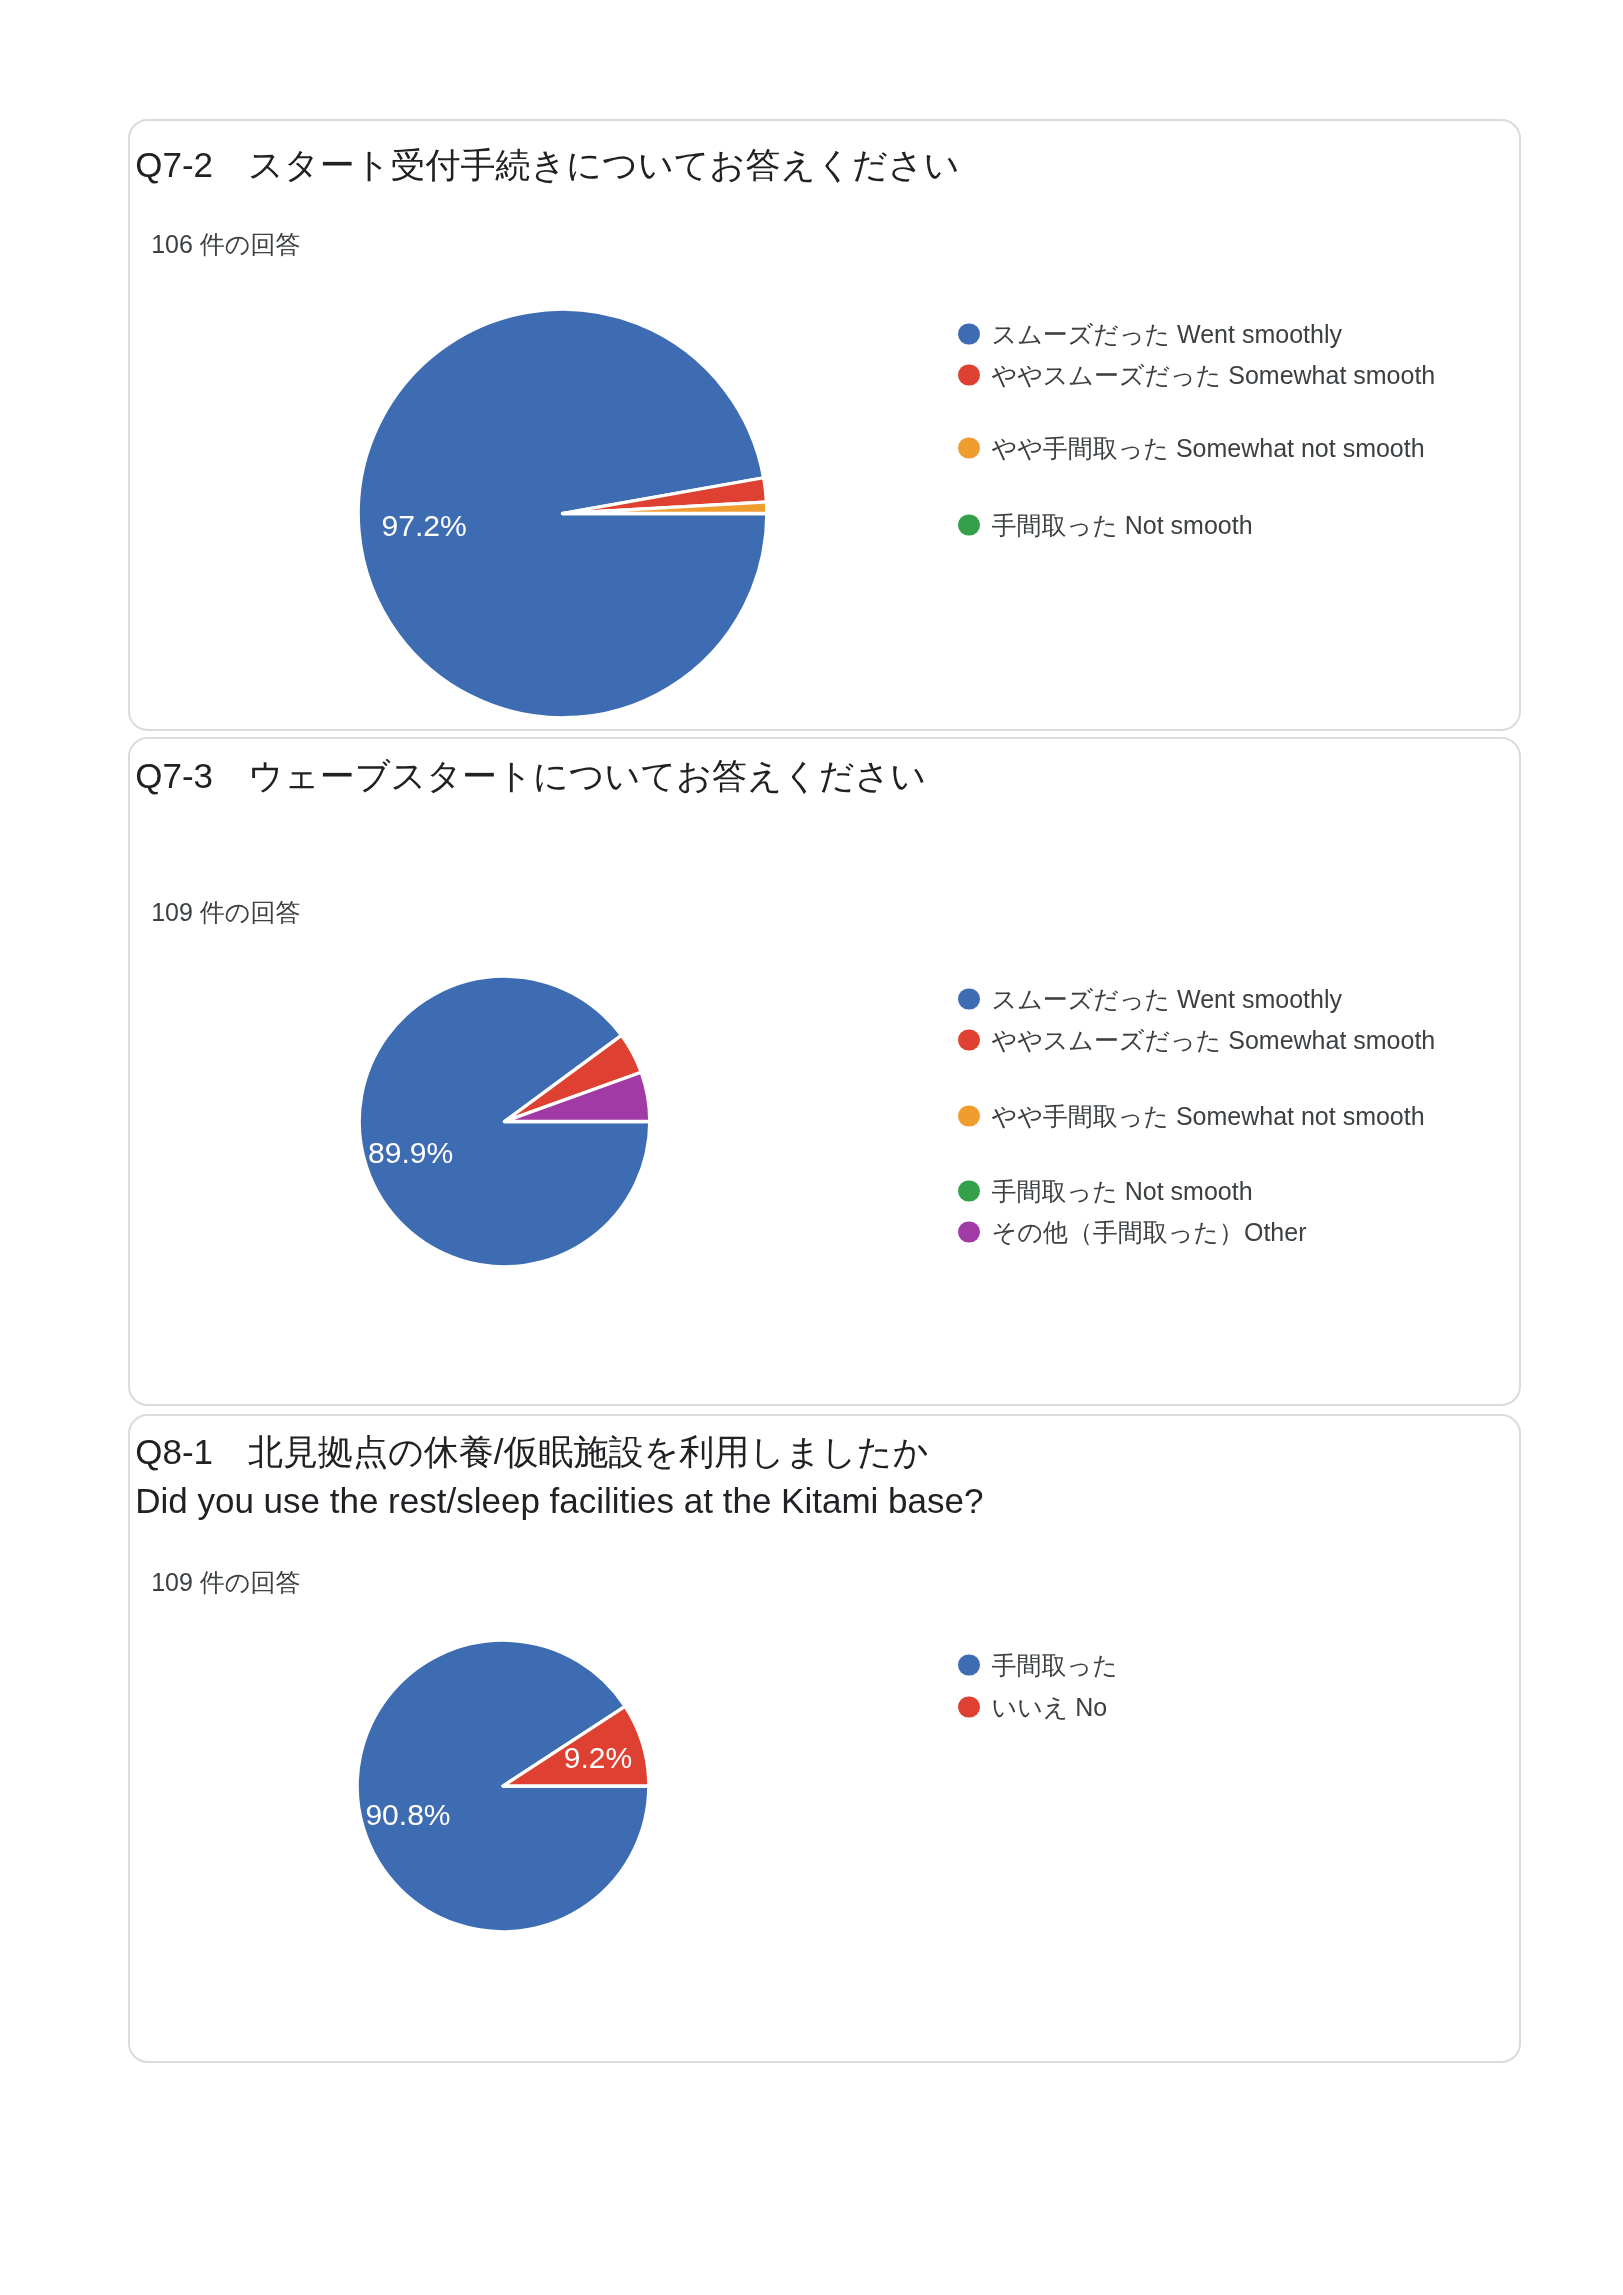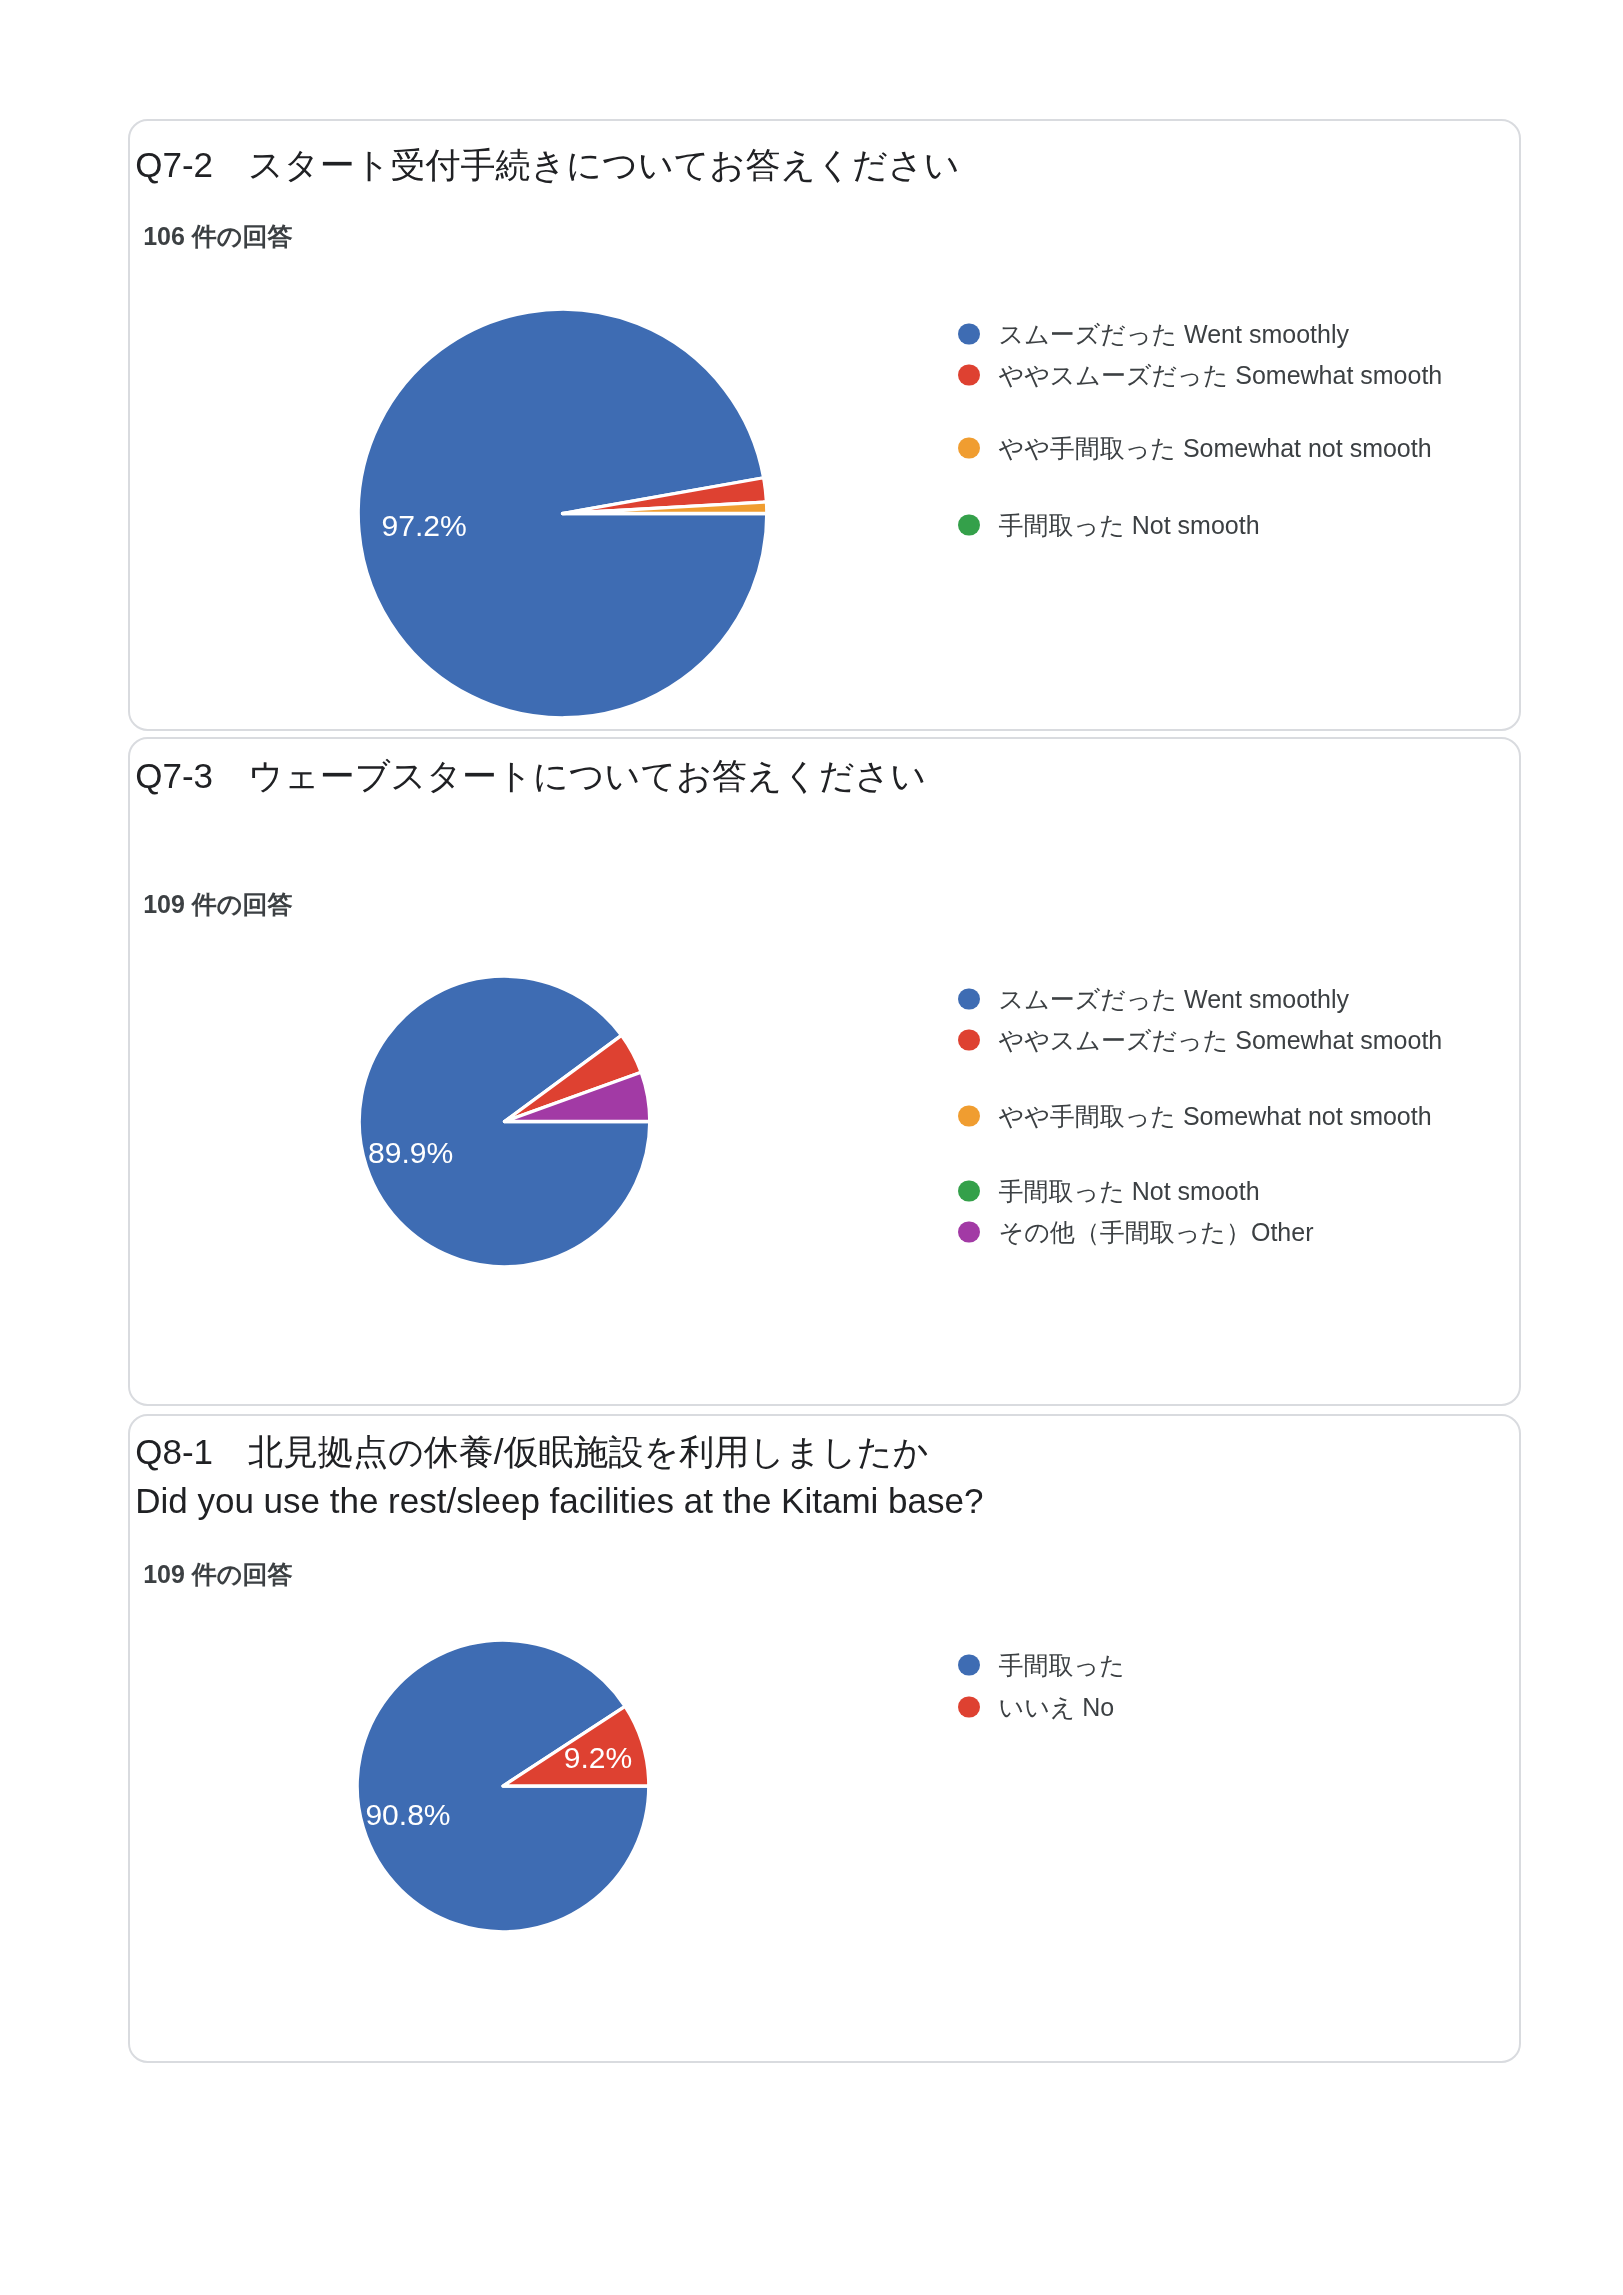--- a/index.html
+++ b/index.html
@@ -10,27 +10,27 @@
   .card{
     position:absolute;left:128px;width:1393px;box-sizing:border-box;
     background:#ffffff;border:2px solid #d9dbdf;border-radius:19.6px;
   }
   .q-title,.q-sub{
     position:absolute;left:5.2px;right:15.7px;margin:0;
     font-size:35px;font-weight:400;color:#202124;line-height:1.25;
     white-space:nowrap;overflow:visible;
   }
   .meta{
-    position:absolute;left:5.2px;margin:8px;
-    font-size:25px;font-weight:700;color:#3c4043;line-height:1.25;
+    position:absolute;left:5.2px;margin:16px;
+    font-size:25px;font-weight:400;color:#3c4043;line-height:1.25;
   }
   .pie-wrap{position:absolute;}
   .legend{position:absolute;inset:0;pointer-events:none;}
   .legend-row{
-    position:absolute;display:flex;align-items:center;gap:19px;
+    position:absolute;display:flex;align-items:center;gap:12px;
     transform:translateY(-50%);
   }
   .legend-dot{width:21.6px;height:21.6px;border-radius:50%;flex:none;}
   .legend-label{font-size:25px;color:#3c4043;white-space:nowrap;}
   svg{display:block;}
   svg text{
     font-family:"Liberation Sans","DejaVu Sans",sans-serif;
     font-size:46px;fill:#ffffff;
   }
 </style>

